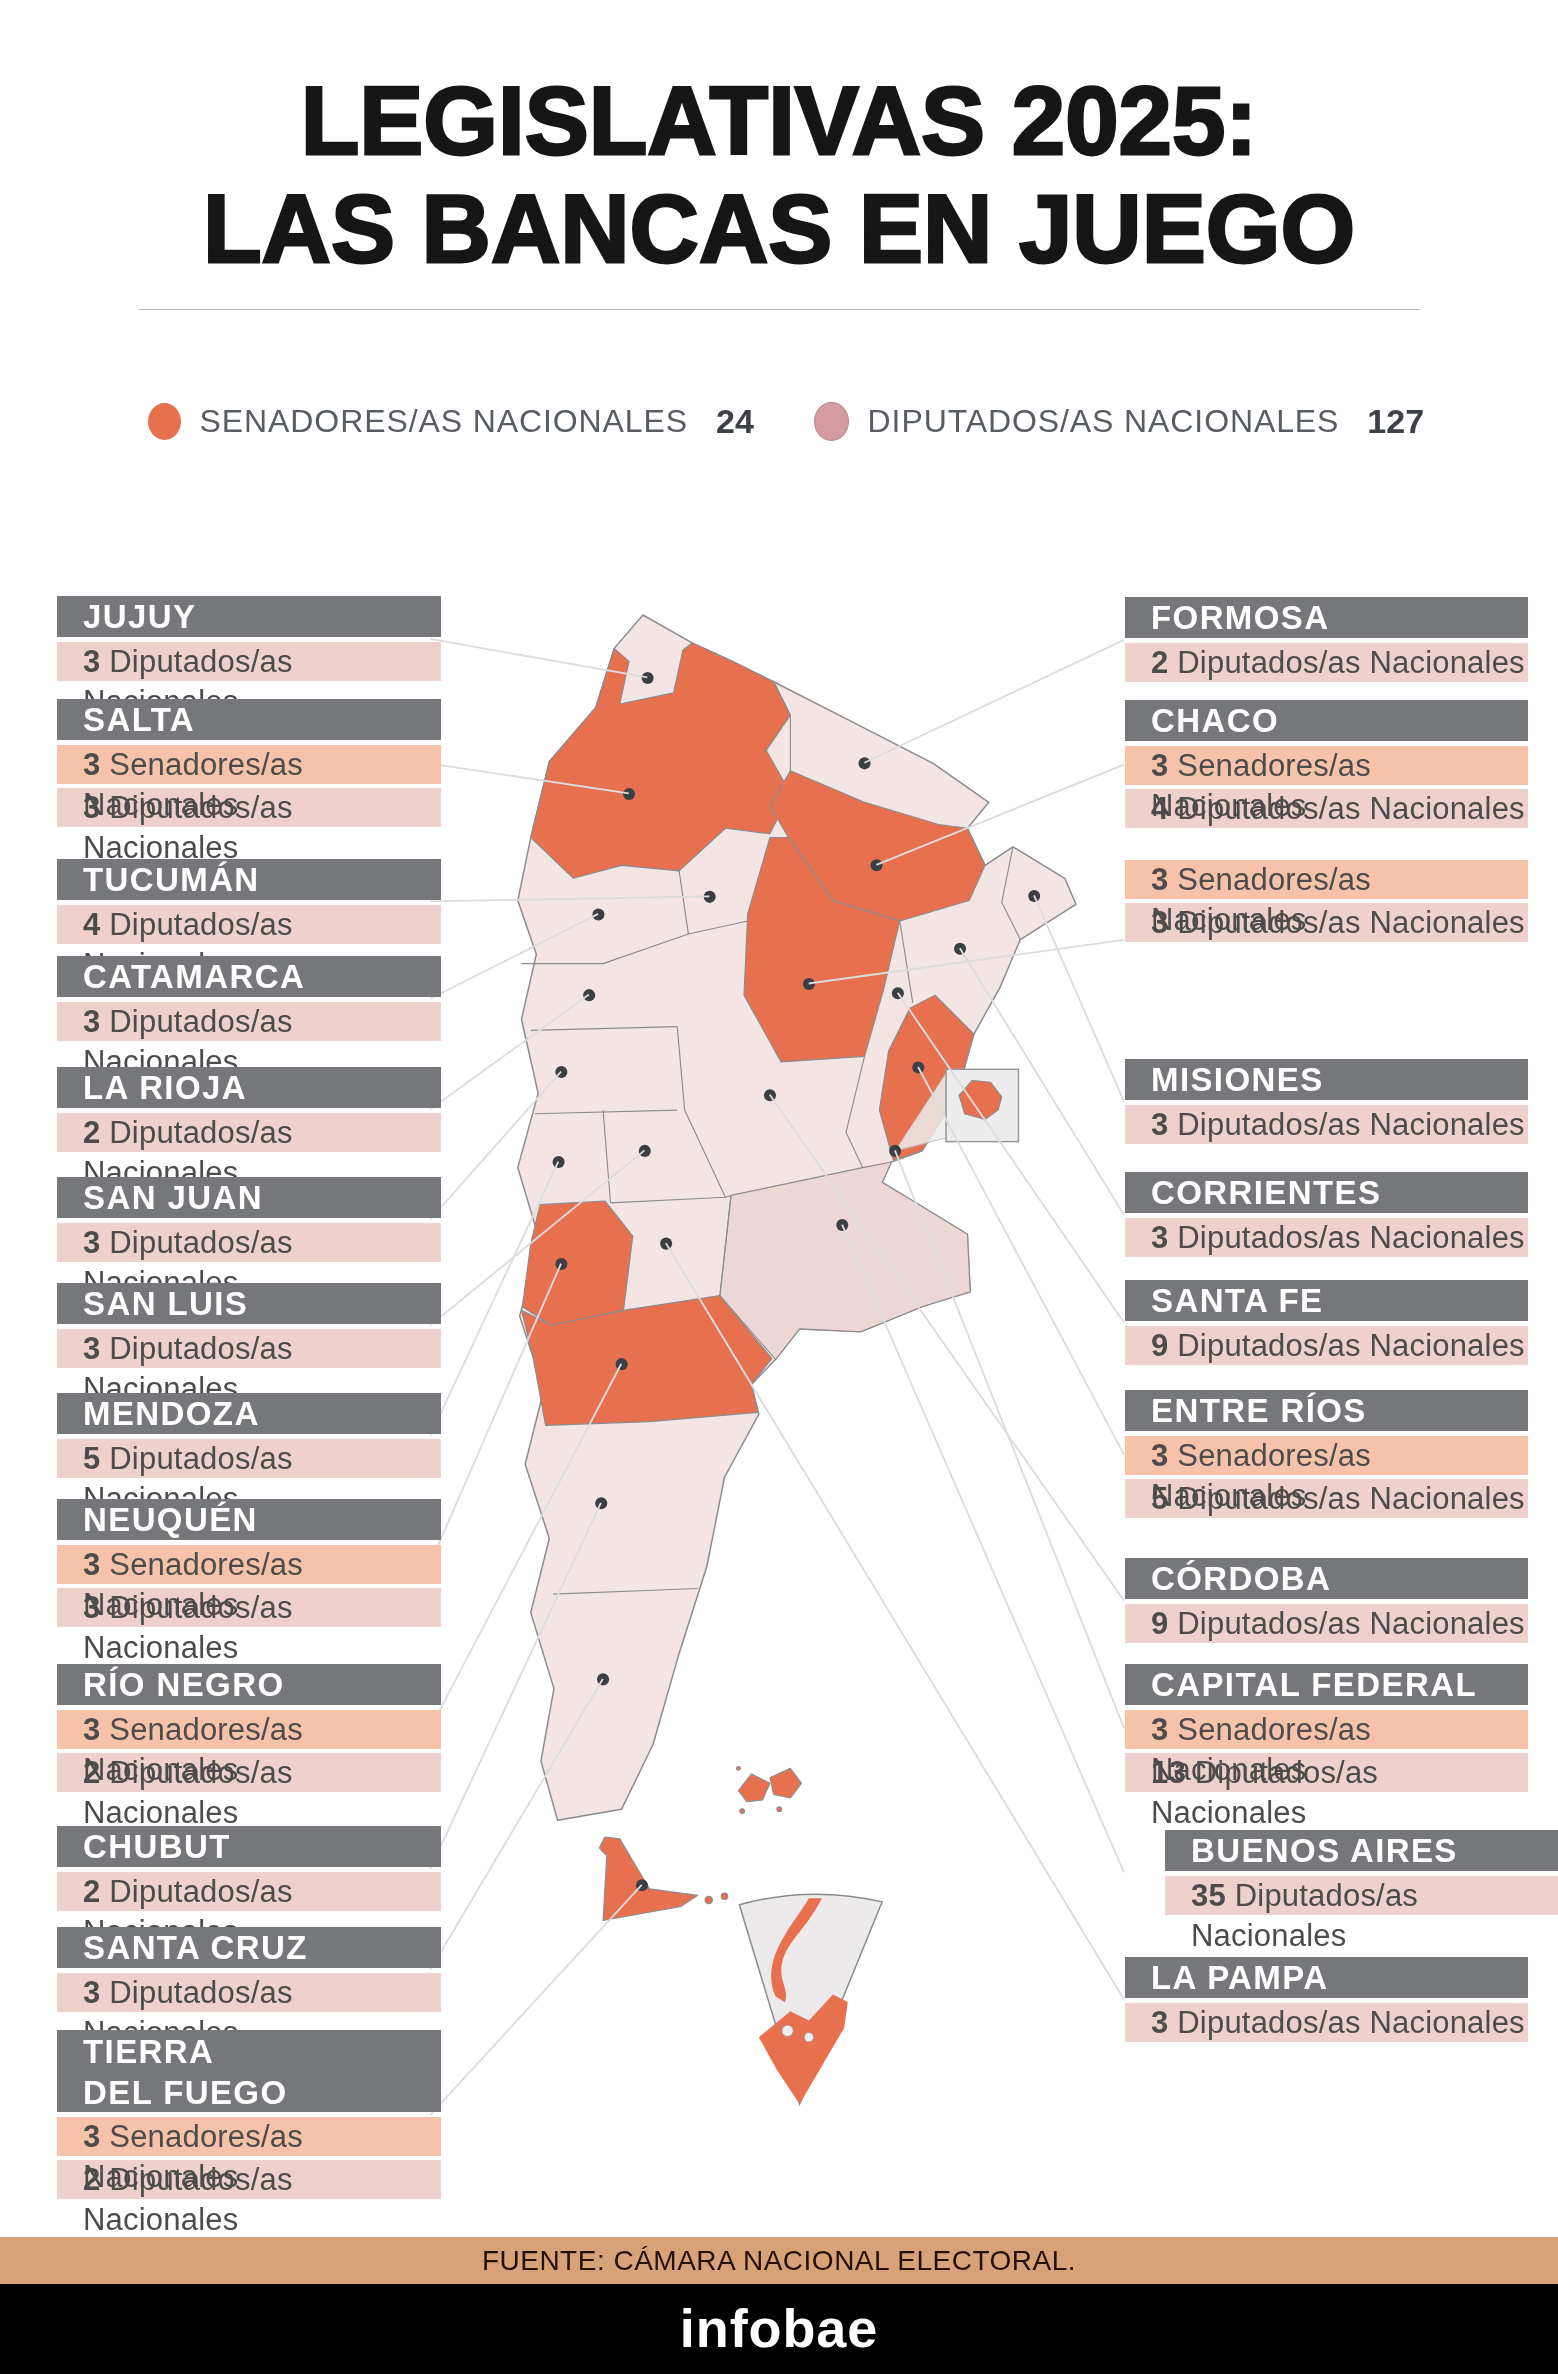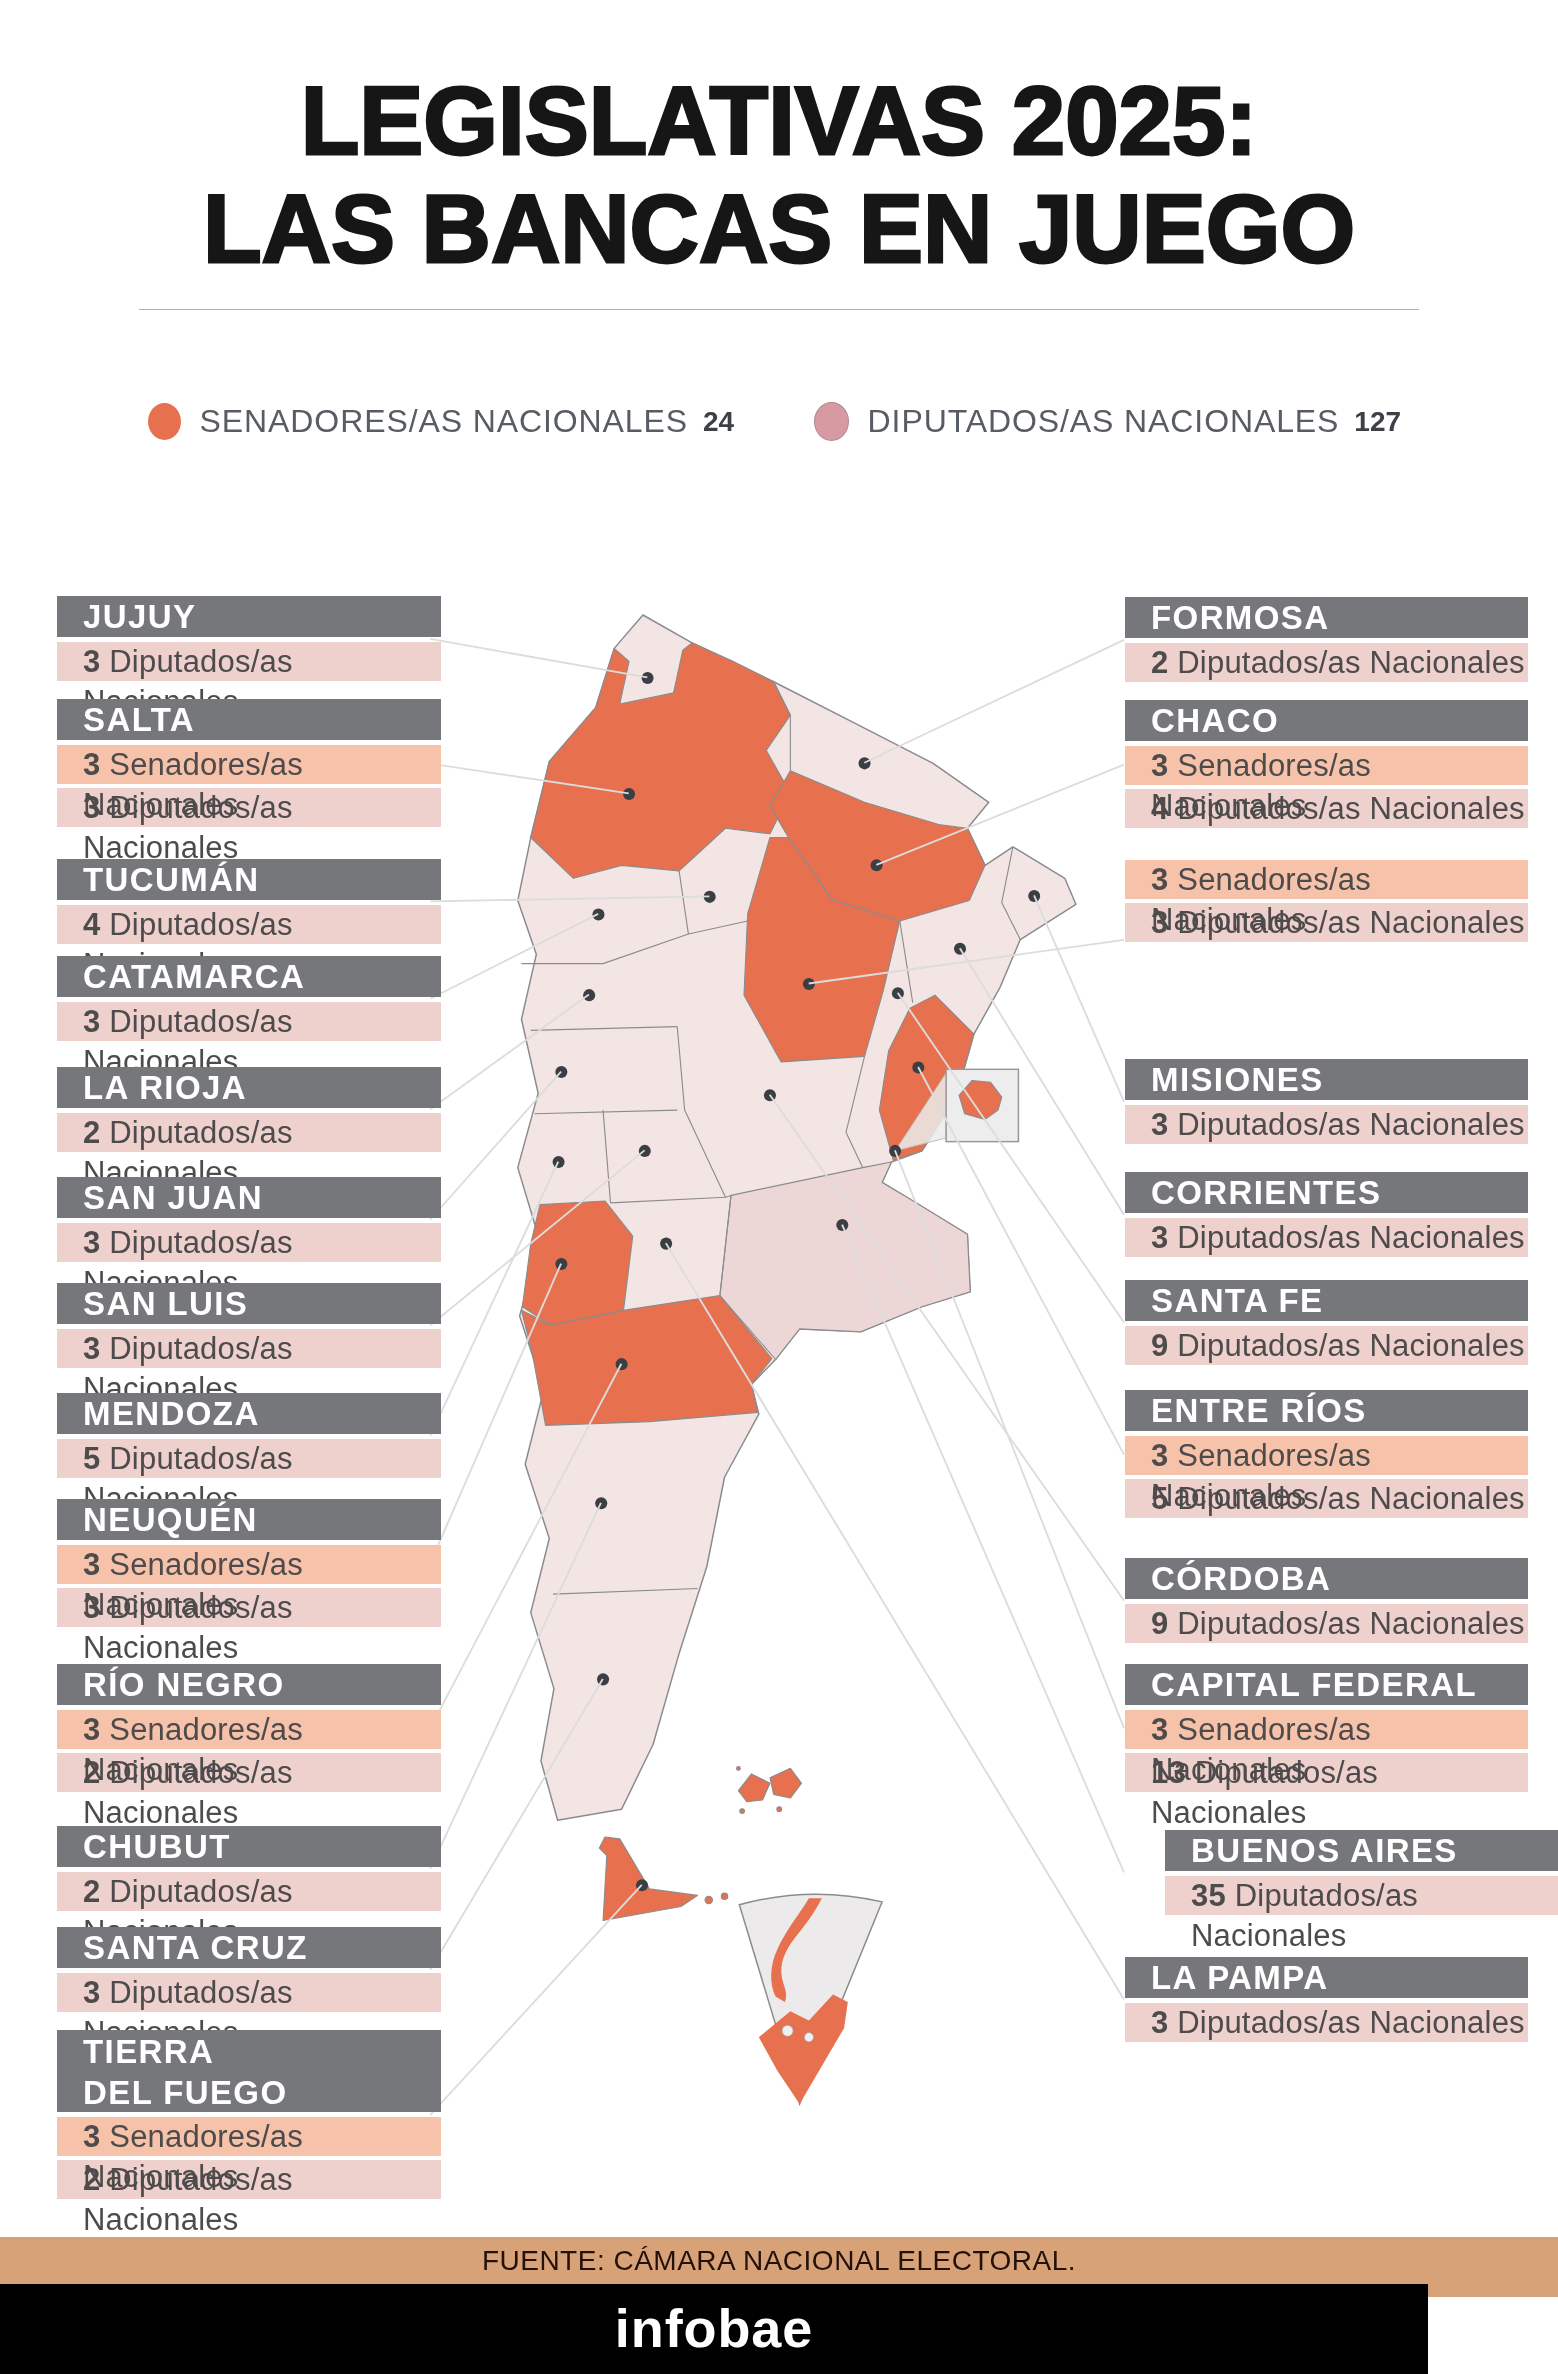--- a/index.html
+++ b/index.html
@@ -15,21 +15,21 @@
   }
   #divider{position:absolute;top:309px;left:139px;width:1280px;height:0;
     border-top:1.9px solid #b3b3b3;}
   
   .legend-item{position:absolute;top:401px;display:flex;align-items:center;height:41px;}
   #legend-sen{left:148px;} #legend-dip{left:814px;}
   .legend-dot{width:33px;height:37px;border-radius:50%;}
   #legend-sen .legend-dot{background:var(--orange);}
   #legend-dip .legend-dot{background:var(--legendpink);border:0.9px solid #b98890;}
   .legend-label{margin-left:18.6px;font-size:32px;letter-spacing:0.9px;color:var(--legendtext);}
-  .legend-value{margin-left:15px;font-size:28px;font-weight:bold;color:#3d4046;}
+  .legend-value{margin-left:28px;font-size:34px;font-weight:bold;color:#3d4046;}
   
   .pblock{position:absolute;z-index:3;}
   .pblock.left{left:45px;width:384px;padding-left:12px;}
   .pblock.right{left:1125px;width:403px;}
   .phdr{
     background:var(--hdrgray);color:#ffffff;font-weight:bold;font-size:33px;
     letter-spacing:1.4px;height:41px;line-height:42px;padding-left:26px;box-sizing:border-box;
   }
   .phdr.two{height:82px;line-height:41px;padding-top:0.9px;}
   .prow{
@@ -52,21 +52,21 @@
   .islet{fill:#f1efef;stroke:#9a9a9c;stroke-width:0.8;}
   .map-dot{fill:var(--dot);}
   .caba-box{fill:#ededed;stroke:#97989a;stroke-width:1.6;}
   .caba-callout{fill:#ebebeb;fill-opacity:0.85;stroke:#bcbcbc;stroke-width:1;}
   
   #source-bar{
     position:absolute;left:0;top:2237px;width:1558px;height:60px;background:var(--tan);
     text-align:center;line-height:48px;font-size:28px;color:#241109;letter-spacing:0.5px;
   }
   #brand-bar{
-    position:absolute;left:0;top:2284px;width:1428px;height:91px;background:#000000;
+    position:absolute;left:0;top:2284px;width:1558px;height:91px;background:#000000;
     text-align:center;line-height:89px;color:#ffffff;font-size:54px;font-weight:600;
     letter-spacing:0.9px;
   }
 </style>
 </head>
 <body style="--orange: #e7714f; --legendpink: #d89aa2; --senbg: #f6c3aa; --dipbg: #eed1cd; --hdrgray: #76777a; --mappink: #f3e5e4; --mappinkdark: #ecd7d6; --mapborder: #8a8b8e; --wedge: #eceaea; --dot: #3b3e42; --rowtext: #4d4b4c; --legendtext: #585c63; --title: #161616; --tan: #d7a277; --connector: #dcdcdc;">
 
 <div id="title">
   <div>LEGISLATIVAS 2025:</div>
   <div>LAS BANCAS EN JUEGO</div>

